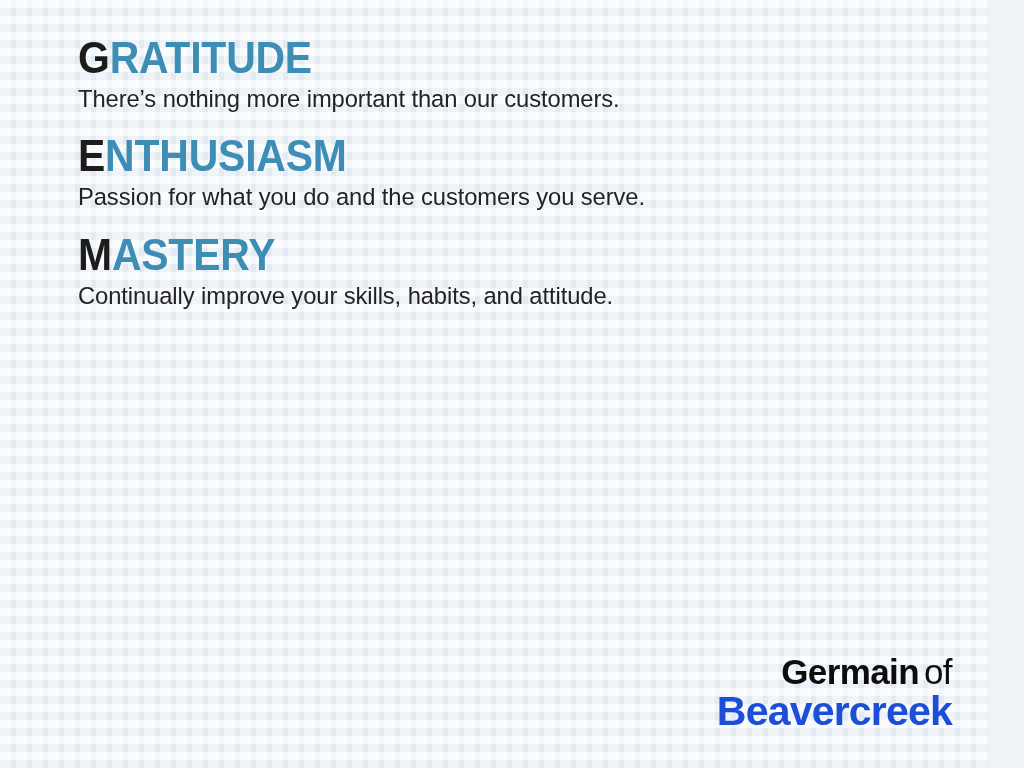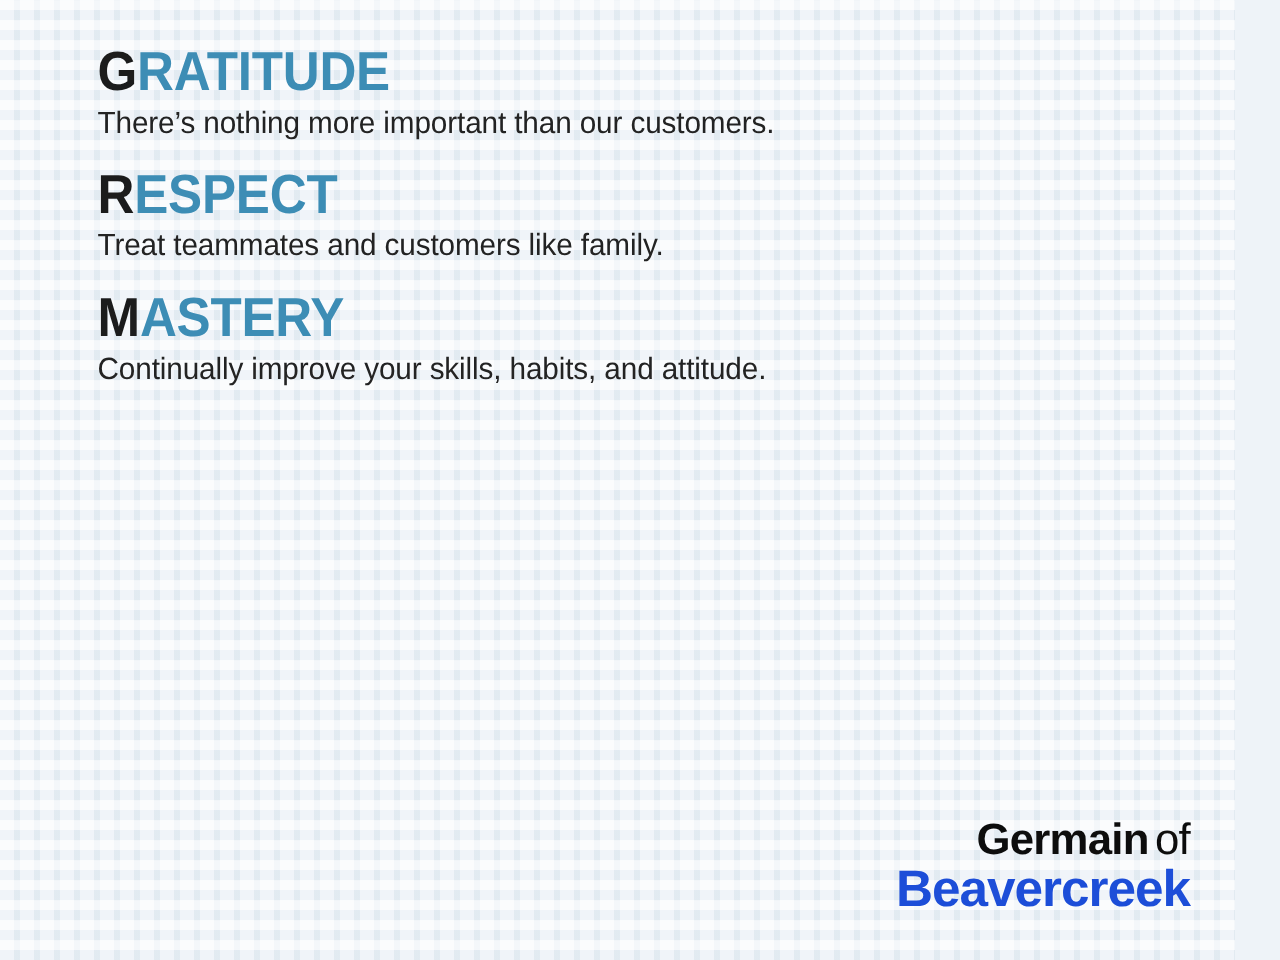--- a/index.html
+++ b/index.html
@@ -128,25 +128,25 @@
   <div class="texture"></div>
   <div class="texture2"></div>
 
   <div class="values">
 
     <div class="value-block">
       <div class="value-heading"><span class="initial">G</span><span class="rest">RATITUDE</span></div>
       <p class="value-desc">There’s nothing more important than our customers.</p>
     </div>
 
+    <div class="value-block">
+      <div class="value-heading"><span class="initial">E</span><span class="rest">NTHUSIASM</span></div>
+      <p class="value-desc">Passion for what you do and the customers you serve.</p>
+    </div>
 
-    <div class="value-block">
-      <div class="value-heading"><span class="initial">R</span><span class="rest">ESPECT</span></div>
-      <p class="value-desc">Treat teammates and customers like family.</p>
-    </div>
 
     <div class="value-block">
       <div class="value-heading"><span class="initial">M</span><span class="rest">ASTERY</span></div>
       <p class="value-desc">Continually improve your skills, habits, and attitude.</p>
     </div>
 
 
 
 
   </div>

